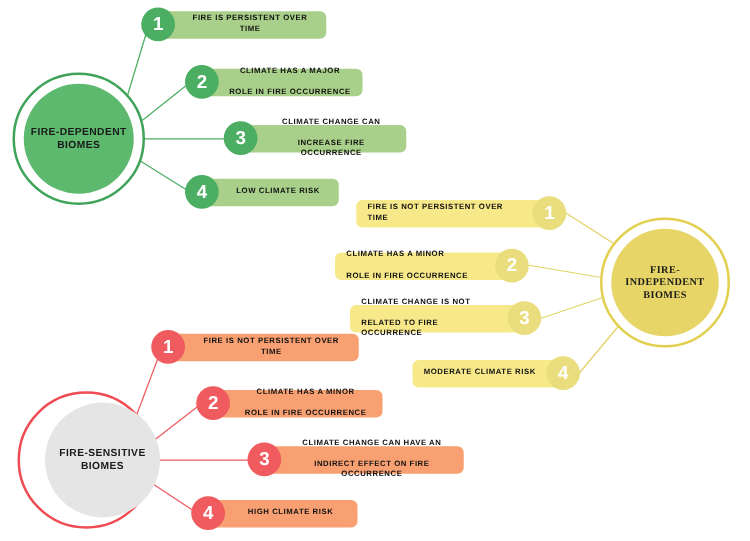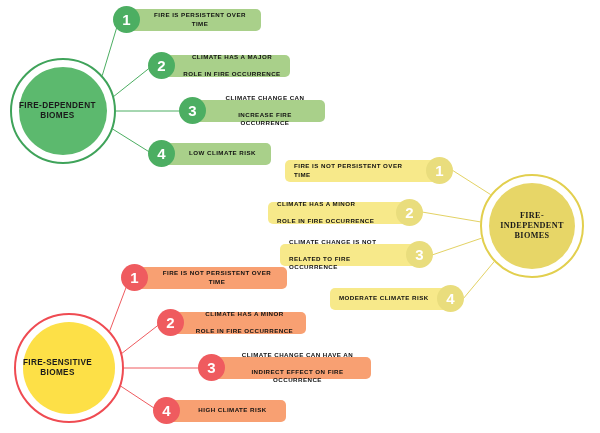--- a/index.html
+++ b/index.html
@@ -39,21 +39,21 @@
     width: 100%;
     height: 100%;
     border-radius: 50%;
     box-sizing: border-box;
   }
   .hub .core {
     position: absolute;
     border-radius: 50%;
     display: flex;
     align-items: center;
-    justify-content: flex-start;
+    justify-content: center;
     text-align: center;
     box-sizing: border-box;
   }
   .hub .core span {
     font-size: 8.2px;
     font-weight: bold;
     letter-spacing: 0.35px;
     line-height: 1.25;
     color: #1a1a1a;
   }
@@ -224,21 +224,21 @@
     <div class="num" style="background:#e9dd7d;">4</div>
     <div class="box" style="background:#f7e98a; left:0; right:13px;">
       <span>
         <span>MODERATE CLIMATE RISK</span>
       </span>
     </div>
   </div>
 
   <div class="hub" style="left:14px; top:313px; width:110px; height:110px;">
     <div class="ring" style="border:2px solid #ef4b52;"></div>
-    <div class="core" style="left:9px; top:9px; width:92px; height:92px; background:#fde047;">
+    <div class="core" style="left:22px; top:9px; width:92px; height:92px; background:#e5e5e5;">
       <span>
         <span>FIRE-SENSITIVE</span><br>
         <span>BIOMES</span>
       </span>
     </div>
   </div>
 
   <div class="row left" style="left:121px; top:264px; width:166px;">
     <div class="num" style="background:#ef5b5f;">1</div>
     <div class="box" style="background:#f8a072; left:13px; right:0;">

